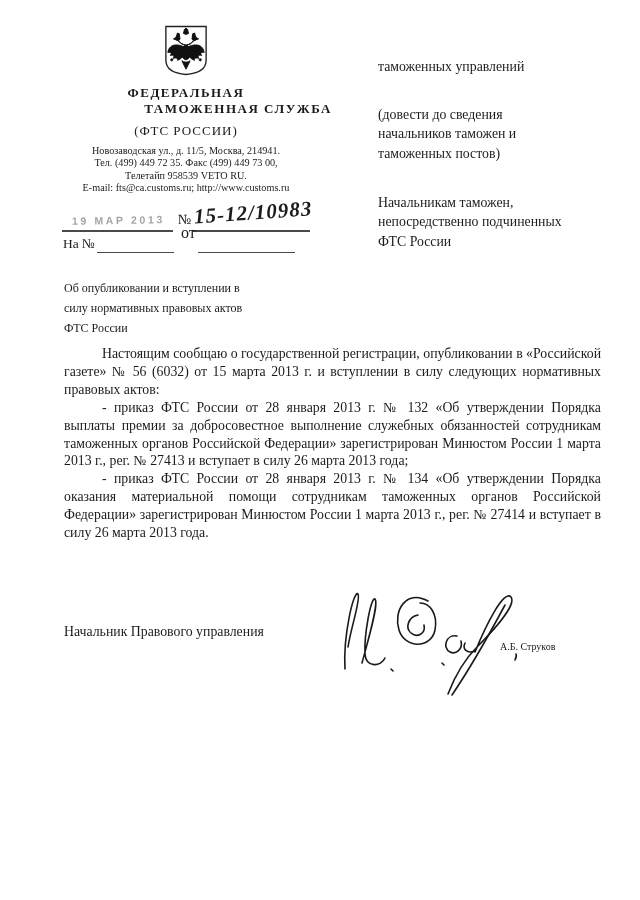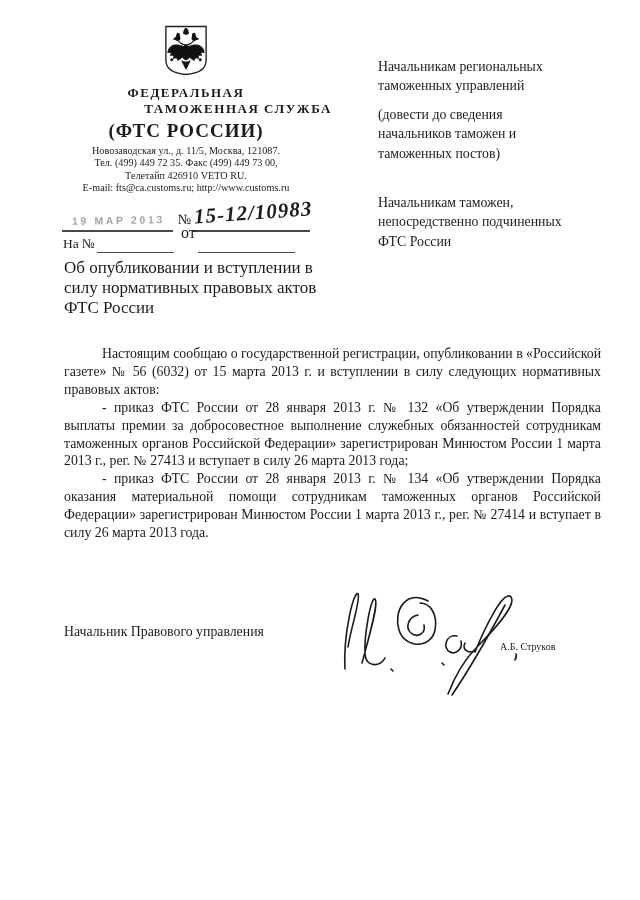--- a/index.html
+++ b/index.html
@@ -9,21 +9,21 @@
     color:#1b1b1b;
     -webkit-font-smoothing:antialiased;
   }
   .page{position:relative;width:640px;height:900px;background:#fff;overflow:hidden;}
 
   
   .letterhead{position:absolute;left:40px;top:24px;width:292px;text-align:center;}
   .emblem{display:block;margin:0 auto;}
   .org1{font-weight:bold;font-size:13px;letter-spacing:1.5px;margin-top:8px;line-height:16px;}
   .org2{font-weight:bold;font-size:13px;letter-spacing:1.5px;line-height:16px;text-align:right;}
-  .orgAbbr{font-weight:bold;font-size:19px;letter-spacing:1px;margin-top:5px;line-height:17px;}
+  .orgAbbr{font-weight:normal;font-size:13px;letter-spacing:1px;margin-top:5px;line-height:17px;}
   .addr{margin-top:6px;font-size:10.2px;line-height:12.4px;}
 
   
   .stamp{
     position:absolute;left:72px;top:214px;
     font-family:"Liberation Sans","DejaVu Sans",sans-serif;
     font-size:10.5px;font-weight:bold;color:#9a9a9a;
     letter-spacing:2.6px;transform:rotate(-1deg);opacity:.9;white-space:nowrap;
   }
   .line{position:absolute;height:0;border-bottom:1.6px solid #4a4a4a;}
@@ -34,21 +34,21 @@
   .numSign{position:absolute;left:178px;top:212px;font-size:14px;}
   .handNum{
     position:absolute;left:194px;top:200px;width:130px;
     font-style:italic;font-weight:bold;font-size:21px;letter-spacing:1px;
     transform:rotate(-4deg);white-space:nowrap;
   }
   .onNum{position:absolute;left:63px;top:236px;font-size:13.5px;}
   .fromLbl{position:absolute;left:181px;top:224px;font-size:16px;}
 
   
-  .subject{position:absolute;left:64px;top:258px;width:320px;font-size:17px;line-height:20px;}
+  .subject{position:absolute;left:64px;top:278px;width:320px;font-size:12px;line-height:20px;}
 
   
   .addressee{position:absolute;left:378px;width:240px;font-size:13.8px;line-height:19.3px;}
   .addr-b1{top:57px;}
   .addr-b2{top:105px;}
   .addr-b3{top:193px;}
 
   
   .bodytext{position:absolute;left:64px;top:345px;width:537px;font-size:13.8px;line-height:17.9px;text-align:justify;}
   .bodytext p{margin:0;text-indent:38px;}
@@ -80,23 +80,23 @@
         <ellipse cx="23" cy="29" rx="4.6" ry="7.4"></ellipse>
         <path d="M18.8,37.5 L23,46 L27.2,37.5 C25.5,39.3 20.5,39.3 18.8,37.5 Z"></path>
         <circle cx="8.5" cy="36.5" r="1.1"></circle>
         <circle cx="37.5" cy="36.5" r="1.1"></circle>
       </g>
     </svg>
     <div class="org1">ФЕДЕРАЛЬНАЯ</div>
     <div class="org2">ТАМОЖЕННАЯ СЛУЖБА</div>
     <div class="orgAbbr">(ФТС РОССИИ)</div>
     <div class="addr">
-      <div>Новозаводская ул.,  д. 11/5,  Москва,  121087.</div>
+      <div>Новозаводская ул.,  д. 11/5,  Москва,  214941.</div>
       <div>Тел.  (499) 449 72 35.  Факс  (499) 449 73 00,</div>
-      <div>Телетайп  426910 VETO RU.</div>
+      <div>Телетайп  958539 VETO RU.</div>
       <div>E-mail: fts@ca.customs.ru; http://www.customs.ru</div>
     </div>
   </div>
 
   <div class="stamp">19 МАР 2013</div>
   <div class="line line-date"></div>
   <div class="numSign">№</div>
   <div class="handNum">15-12/10983</div>
   <div class="line line-num"></div>
   <div class="onNum">На №</div>
@@ -104,21 +104,20 @@
   <div class="fromLbl">от</div>
   <div class="line line-from"></div>
 
   <div class="subject">
     <div>Об опубликовании и вступлении в</div>
     <div>силу нормативных правовых актов</div>
     <div>ФТС России</div>
   </div>
 
   <div class="addressee addr-b1">
-    <div>Начальникам региональных</div>
     <div>таможенных управлений</div>
   </div>
   <div class="addressee addr-b2">
     <div>(довести до сведения</div>
     <div>начальников таможен и</div>
     <div>таможенных постов)</div>
   </div>
   <div class="addressee addr-b3">
     <div>Начальникам таможен,</div>
     <div>непосредственно подчиненных</div>

